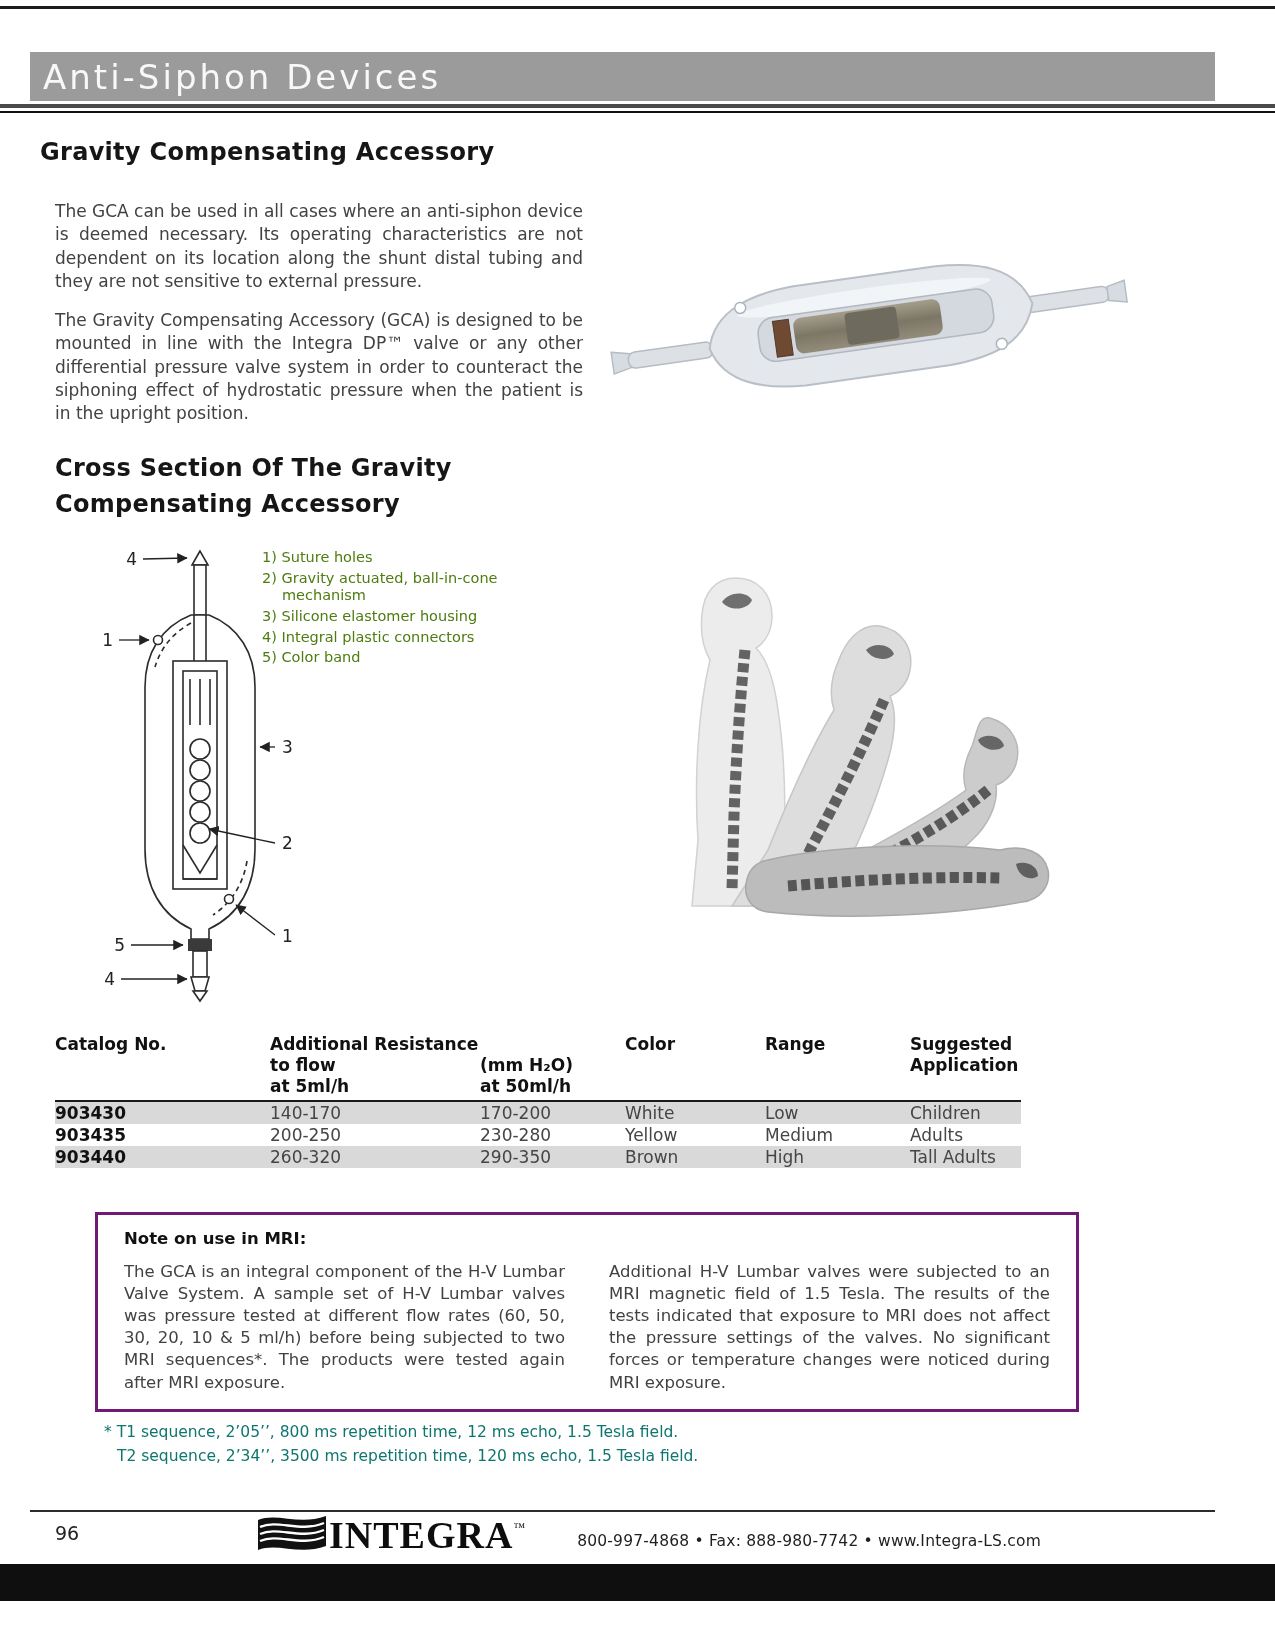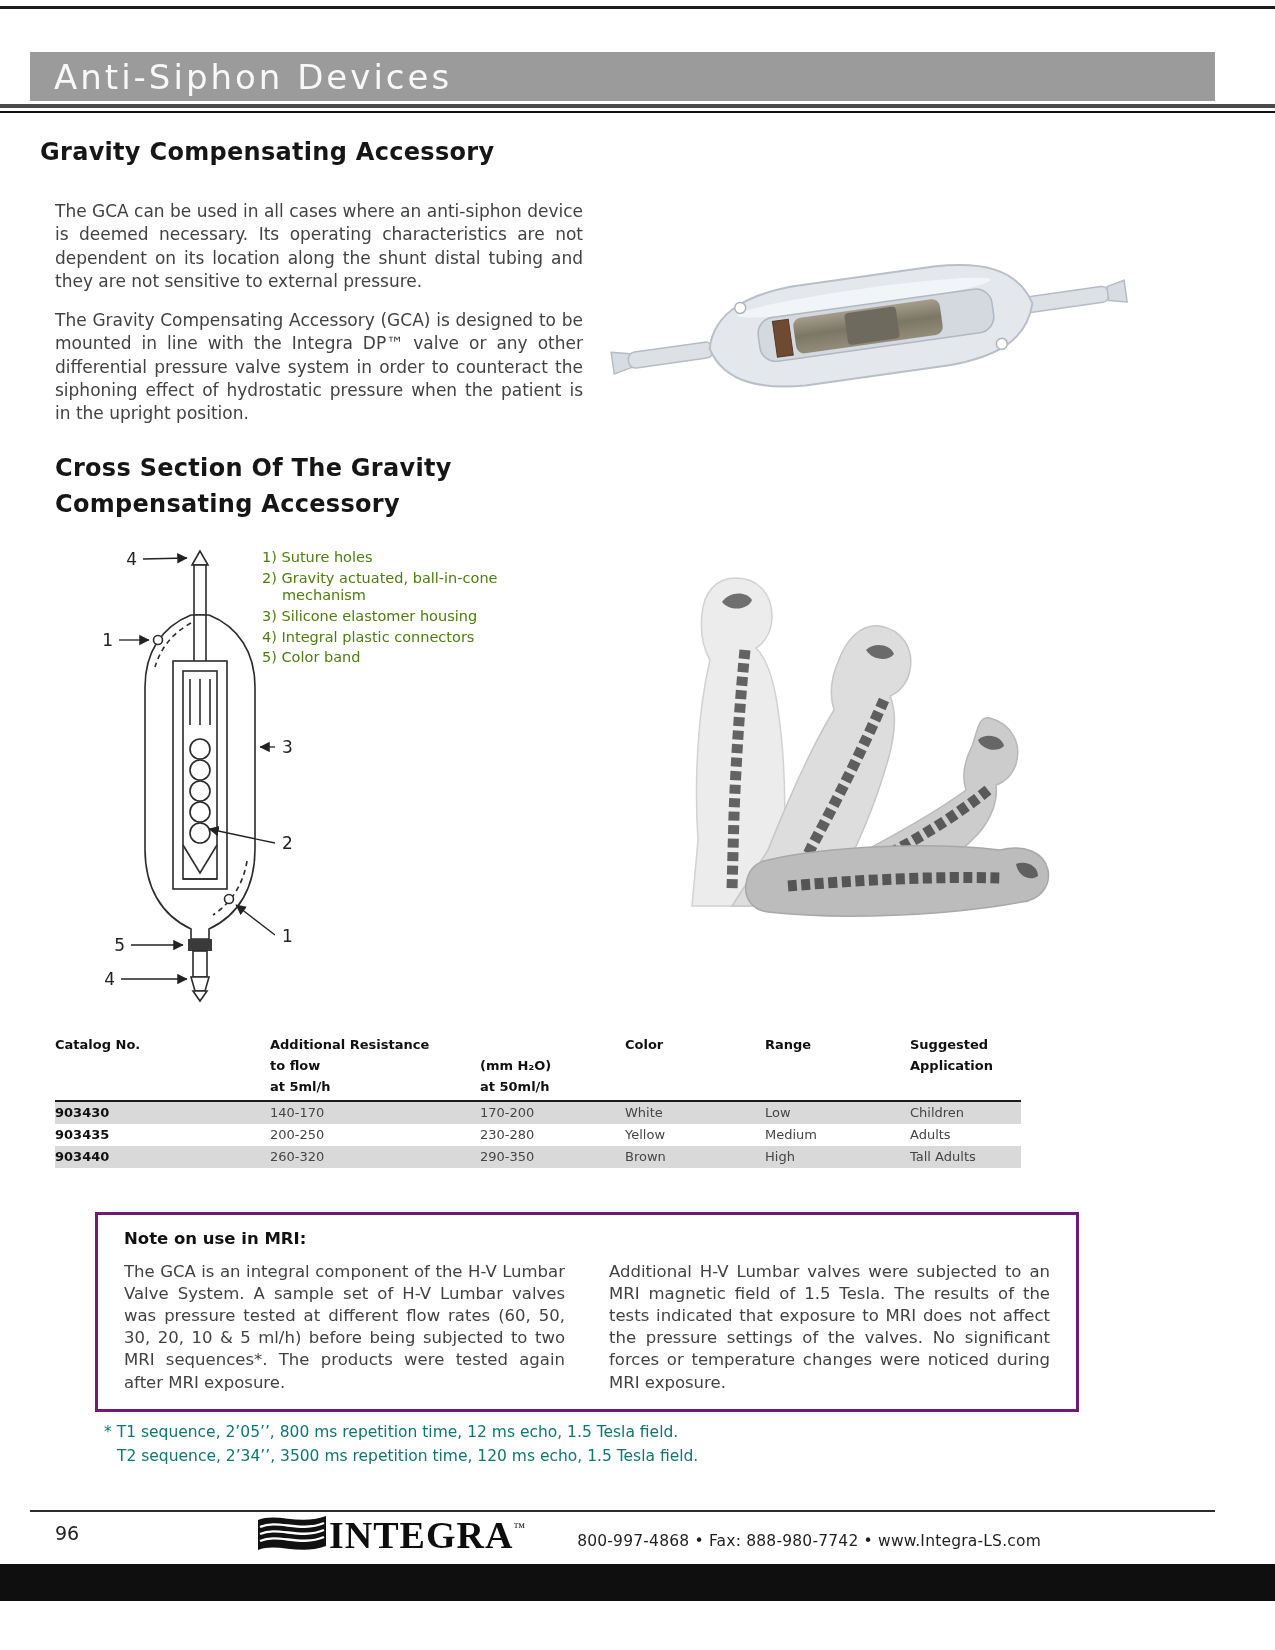--- a/index.html
+++ b/index.html
@@ -2,41 +2,41 @@
 <html><head>
 <meta charset="utf-8">
 <style>
   html,body{margin:0;padding:0;background:#ffffff;}
   .page{position:relative;width:1275px;height:1650px;background:#ffffff;overflow:hidden;
         font-family:"DejaVu Sans","Liberation Sans",sans-serif;color:#3f3f3f;}
 
   
   .top-rule{position:absolute;left:0;top:6px;width:1275px;height:3px;background:#1c1c1c;}
   .banner{position:absolute;left:30px;top:52px;width:1185px;height:49px;background:#9b9b9b;display:flex;align-items:center;}
-  .banner-title{margin-left:24px;font-size:34px;font-weight:400;letter-spacing:3px;color:rgba(255,255,255,.93);}
+  .banner-title{margin-left:13px;font-size:34px;font-weight:400;letter-spacing:3px;color:rgba(255,255,255,.93);}
   .rule-thick{position:absolute;left:0;top:104px;width:1275px;height:4px;background:#4a4a4a;}
   .rule-thin{position:absolute;left:0;top:111px;width:1275px;height:2px;background:#101010;}
 
   
   .intro-heading{position:absolute;left:40px;top:138px;margin:0;font-size:24px;font-weight:700;color:#161616;letter-spacing:.3px;}
   .intro-paragraphs{position:absolute;left:55px;top:200px;width:528px;}
   .intro-paragraphs p{margin:0 0 16px 0;font-size:17px;line-height:1.37;text-align:justify;color:#424242;}
 
   .product-photo{position:absolute;left:598px;top:220px;width:545px;height:215px;}
 
   
   .cs-heading{position:absolute;left:55px;top:450px;margin:0;font-size:24px;font-weight:700;color:#161616;line-height:1.5;letter-spacing:.3px;}
   .diagram{position:absolute;left:95px;top:543px;width:215px;height:462px;}
   .legend{position:absolute;left:262px;top:549px;width:238px;margin:0;padding:0;list-style:none;
           font-size:14.5px;line-height:1.22;color:#4d7c0f;}
   .legend li{margin-bottom:3px;padding-left:20px;text-indent:-20px;}
   .illustration{position:absolute;left:648px;top:550px;width:420px;height:394px;}
 
   
-  .spec-table{position:absolute;left:55px;top:1034px;width:966px;font-size:13px;}
+  .spec-table{position:absolute;left:55px;top:1034px;width:966px;font-size:17px;}
   .t-head{display:flex;font-weight:700;color:#111;border-bottom:2px solid #1b1b1b;padding-bottom:3px;}
   .t-head span{display:block;line-height:21px;}
   .t-row{display:flex;line-height:22px;color:#454545;}
   .t-row.shaded{background:#d9d9d9;}
   .c1{width:215px;} .c2{width:210px;} .c3{width:145px;} .c4{width:140px;} .c5{width:145px;} .c6{width:111px;}
   .t-row .c1{font-weight:700;color:#111;}
 
   
   .note-box{position:absolute;left:95px;top:1212px;width:984px;height:200px;border:3px solid #701a75;
             padding:14px 26px;box-sizing:border-box;background:#fff;}

